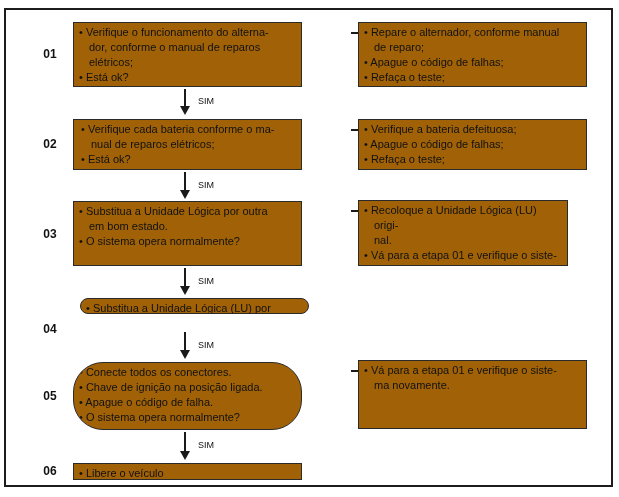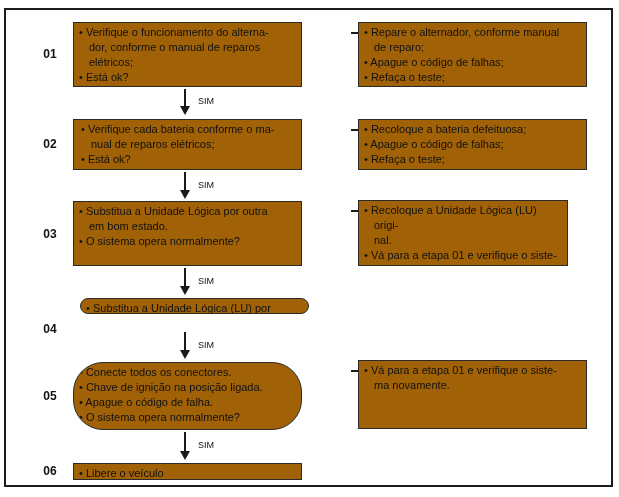--- a/index.html
+++ b/index.html
@@ -134,21 +134,21 @@
       <li>Está ok?</li>
     </ul>
   </div>
   <div class="h-arrow" style="left:303px; top:126px; width:55px;">
     <div class="shaft"></div>
     <div class="head"></div>
     <div class="lbl">NÃO</div>
   </div>
   <div class="box" style="left:358px; top:119px; width:229px; height:51px;">
     <ul>
-      <li>Recoloque a bateria defeituosa;</li>
+      <li>Verifique a bateria defeituosa;</li>
       <li>Apague o código de falhas;</li>
       <li>Refaça o teste;</li>
     </ul>
   </div>
   <div class="v-arrow" style="left:179px; top:172px; height:27px;">
     <div class="shaft"></div>
     <div class="head"></div>
     <div class="lbl">SIM</div>
   </div>
 

